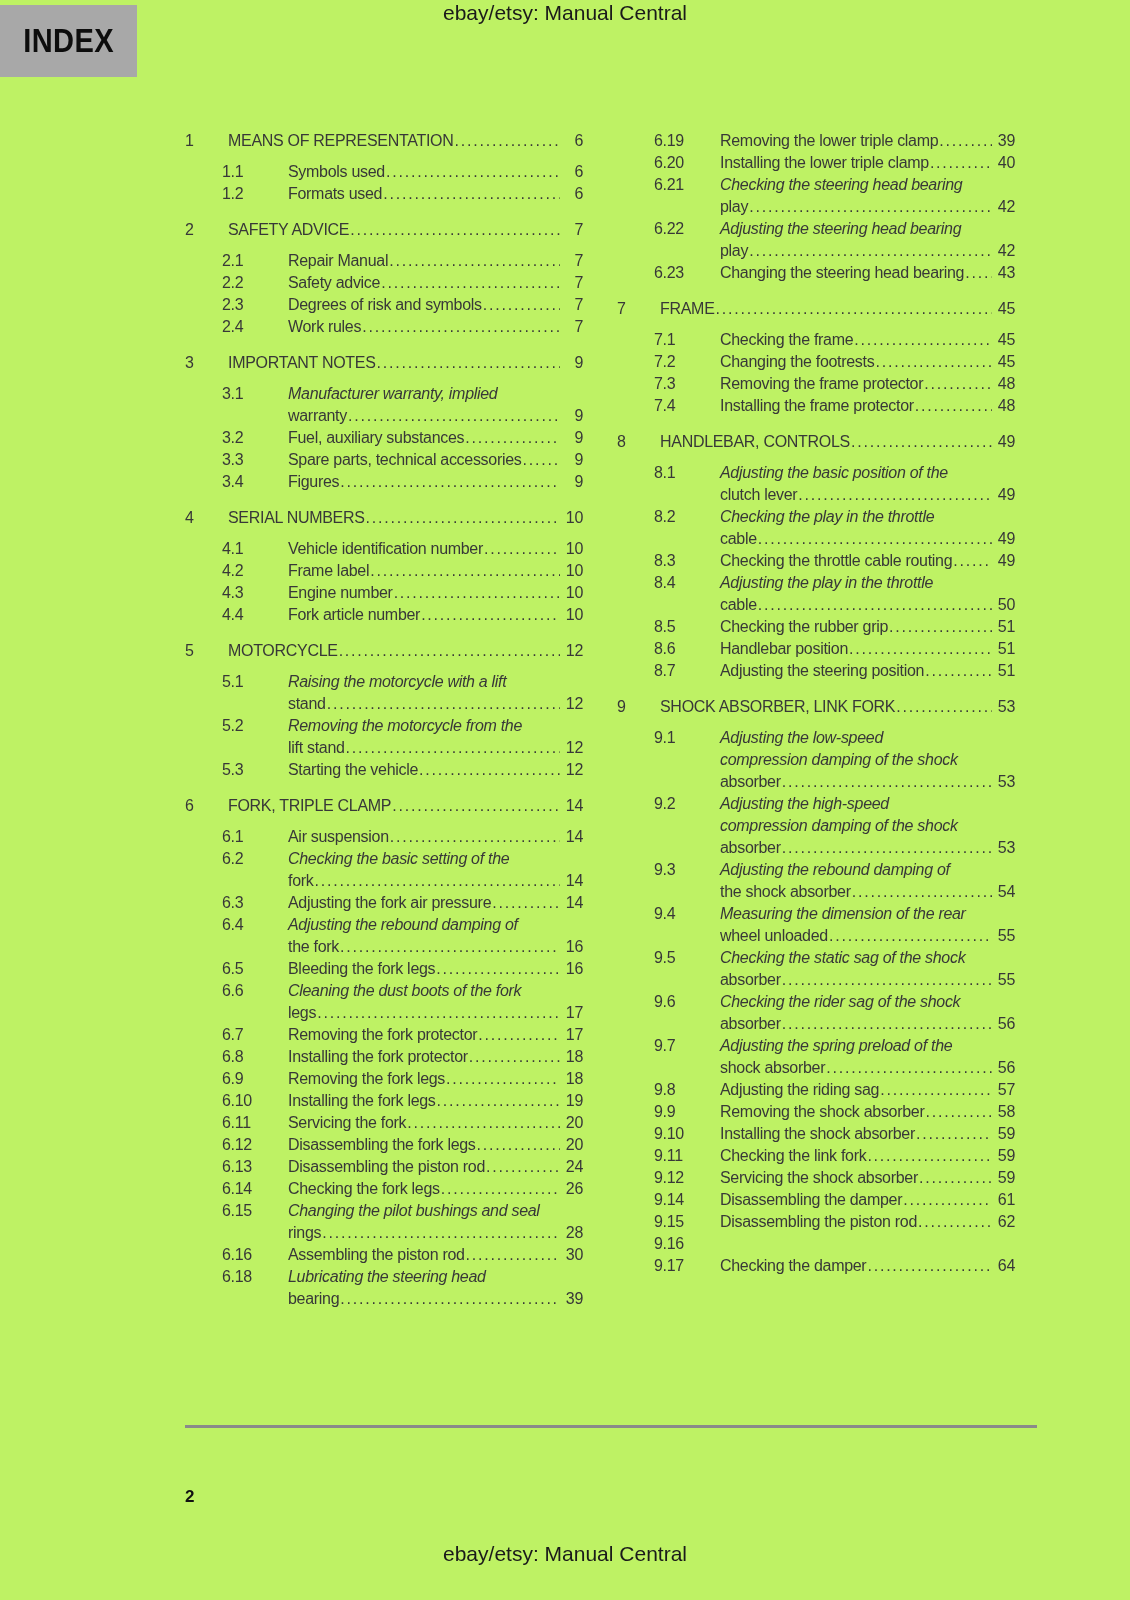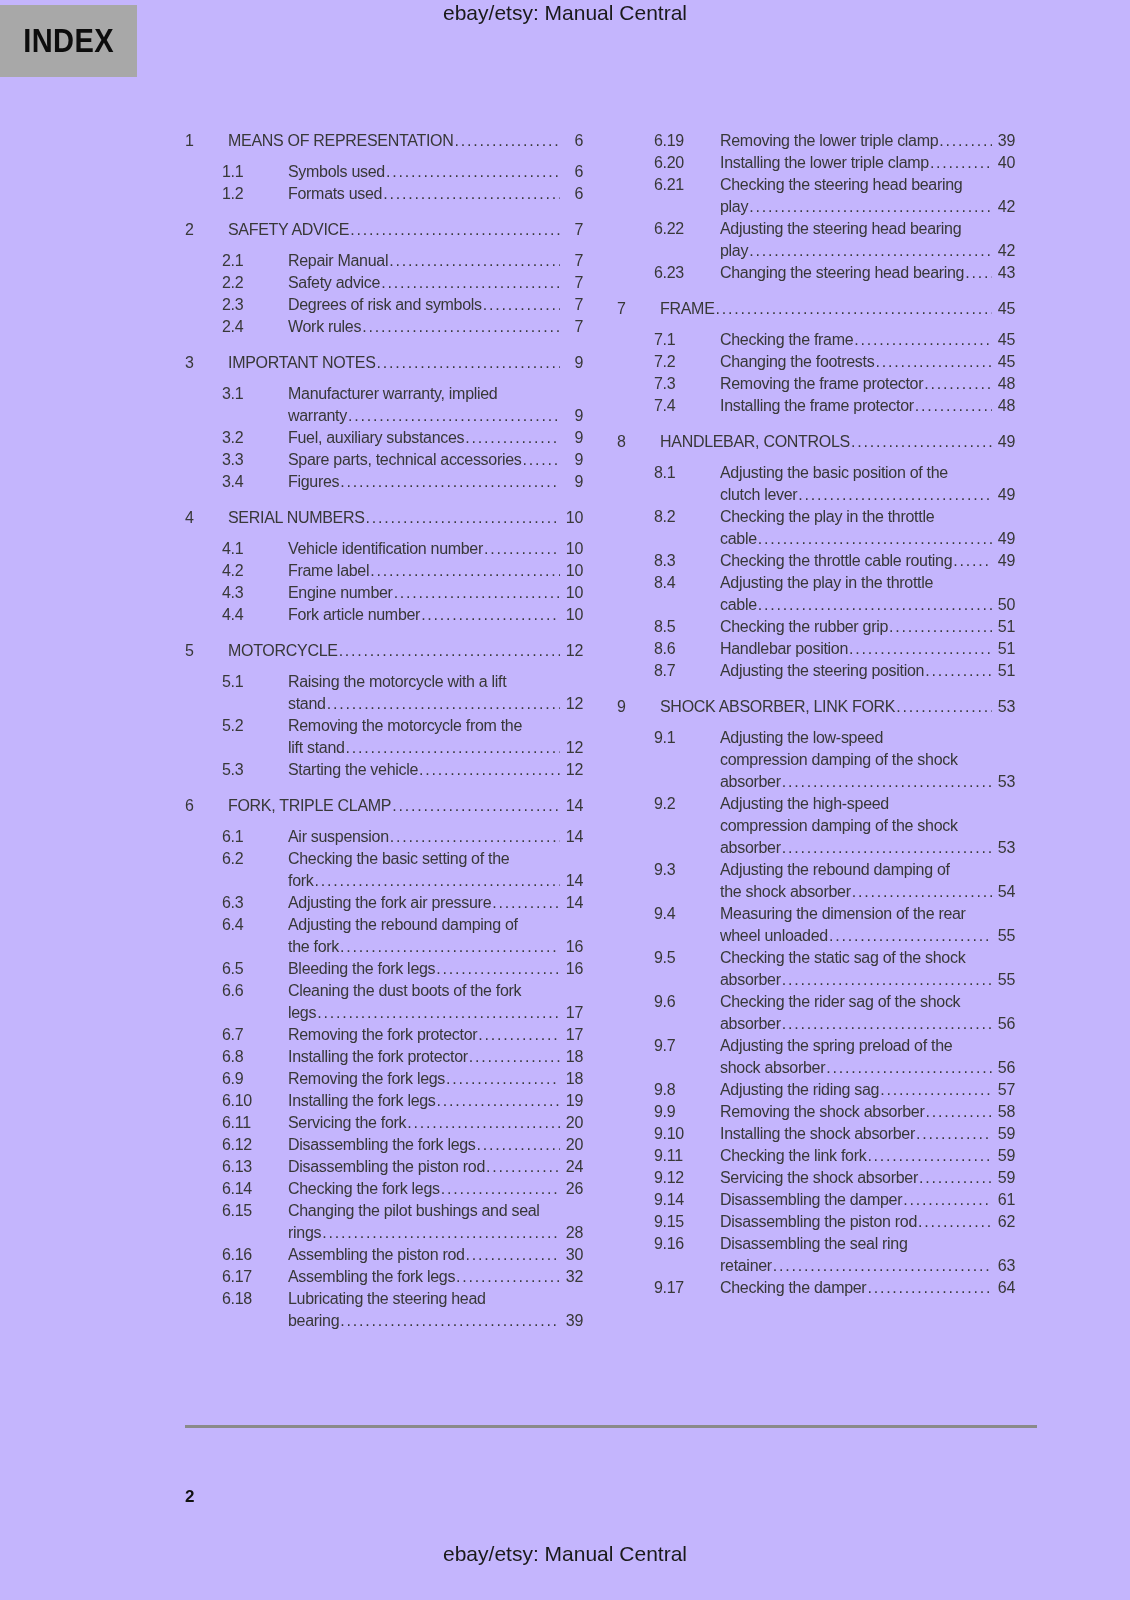--- a/index.html
+++ b/index.html
@@ -1,21 +1,21 @@
 <!DOCTYPE html>
 <html><head>
 <meta charset="utf-8">
 <style>
   * { margin:0; padding:0; box-sizing:border-box; }
   html,body { background:#ffffff; }
   .page {
     position:relative;
     width:1130px;
     height:1600px;
-    background:#c4b5fd;
+    background:#bef264;
     font-family:"Liberation Sans", sans-serif;
     color:#383838;
     overflow:hidden;
   }
   
   .header-title {
     position:absolute;
     top:1px; left:0; width:1130px;
     text-align:center;
     font-size:21px;
@@ -48,21 +48,21 @@
   }
   .toc-col { width:398px; flex:0 0 398px; }
   .entry { display:flex; align-items:flex-start; }
   .entry .enum { flex:0 0 66px; }
   .entry .etitle { flex:1 1 auto; min-width:0; }
   .entry.sub { padding-left:37px; }
   .entry.sub .enum { flex:0 0 66px; }
   .entry.section { margin-top:14px; margin-bottom:9px; }
   .entry.section:first-child { margin-top:0; }
   .entry.section .enum { flex:0 0 43px; }
-  .tline { white-space:nowrap; }
+  .tline { white-space:nowrap;font-style:italic; }
   .lastline { display:flex; align-items:baseline; }
   .lastline .lt { white-space:nowrap; }
   .leader {
     flex:1 1 auto;
     min-width:6px;
     overflow:hidden;
     white-space:nowrap;
     margin:0 3px 0 1px;
   }
   .leader::after {
@@ -496,30 +496,20 @@
     <span class="enum">6.16</span>
     <div class="etitle">
             <div class="lastline">
               <span class="lt">Assembling the piston rod</span>
               <span class="leader"></span>
               <span class="pg">30</span>
             </div>
           </div>
   </div>
         <div class="entry sub">
-    <span class="enum">6.17</span>
-    <div class="etitle">
-            <div class="lastline">
-              <span class="lt">Assembling the fork legs</span>
-              <span class="leader"></span>
-              <span class="pg">32</span>
-            </div>
-          </div>
-  </div>
-        <div class="entry sub">
     <span class="enum">6.18</span>
     <div class="etitle">
             <div class="tline">Lubricating the steering head</div>
             <div class="lastline">
               <span class="lt">bearing</span>
               <span class="leader"></span>
               <span class="pg">39</span>
             </div>
           </div>
   </div>
@@ -864,28 +854,20 @@
     <div class="etitle">
             <div class="lastline">
               <span class="lt">Disassembling the piston rod</span>
               <span class="leader"></span>
               <span class="pg">62</span>
             </div>
           </div>
   </div>
         <div class="entry sub">
     <span class="enum">9.16</span>
-    <div class="etitle">
-            <div class="tline">Disassembling the seal ring</div>
-            <div class="lastline">
-              <span class="lt">retainer</span>
-              <span class="leader"></span>
-              <span class="pg">63</span>
-            </div>
-          </div>
   </div>
         <div class="entry sub">
     <span class="enum">9.17</span>
     <div class="etitle">
             <div class="lastline">
               <span class="lt">Checking the damper</span>
               <span class="leader"></span>
               <span class="pg">64</span>
             </div>
           </div>

